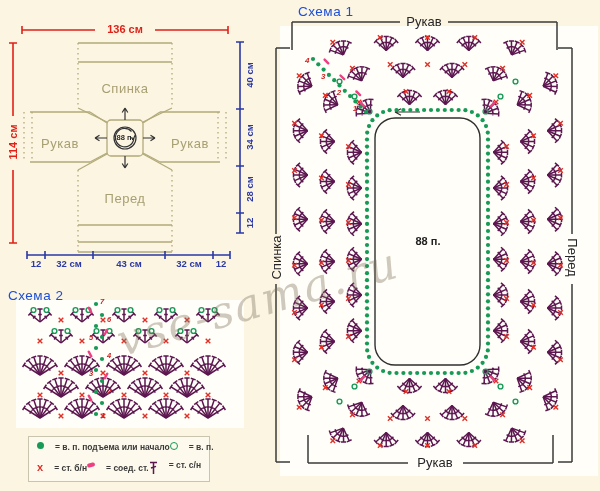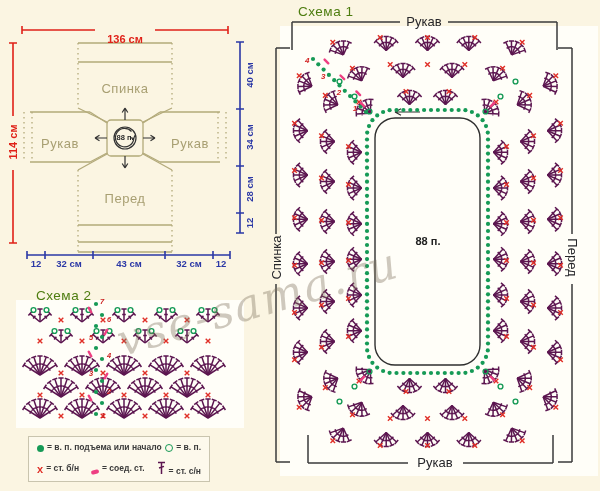--- a/index.html
+++ b/index.html
@@ -6,31 +6,31 @@
   #stage{position:relative;width:600px;height:491px;background:#fbf5e2;overflow:hidden;
          font-family:"Liberation Sans",sans-serif}
   .panel{position:absolute;background:#fffef8}
   svg.layer{position:absolute}
   .lbl{position:absolute;color:#a89f72;font-size:13px;text-align:center;letter-spacing:.5px}
   .tiny88{position:absolute;color:#2a2a2a;font-size:7.5px;font-weight:bold;text-align:center}
   .meas-red{position:absolute;color:#e02118;font-weight:bold;font-size:11px;text-align:center}
   .meas-blue{position:absolute;color:#2b38a6;font-weight:bold;font-size:9.5px;text-align:center;line-height:12px}
   .rccw{transform:rotate(-90deg)}
   .rcw{transform:rotate(90deg)}
-  .ctitle{position:absolute;color:#4d7c0f;font-size:13.5px;letter-spacing:.5px}
+  .ctitle{position:absolute;color:#1d4ed8;font-size:13.5px;letter-spacing:.5px}
   .blabel{position:absolute;color:#26262a;font-size:13px;text-align:center}
   .c88{position:absolute;color:#222;font-size:11px;font-weight:bold;text-align:center}
   .rn{font:italic bold 8px "Liberation Sans",sans-serif;fill:#d22525}
   .rn2{font:italic bold 7.5px "Liberation Sans",sans-serif;fill:#c22}
   .legend{position:absolute;left:28px;top:436px;width:182px;height:46px;background:#fdf9ec;
           border:1px solid #c9c4ae;box-sizing:border-box;padding:5px 8px;
           display:flex;flex-direction:column;justify-content:space-between;
           font-size:8.5px;font-weight:bold;color:#3a3a3a}
   .lrow{display:flex;justify-content:space-between;align-items:center}
-  .litem{display:flex;align-items:flex-end;gap:3px;white-space:nowrap}
+  .litem{display:flex;align-items:flex-start;gap:11px;white-space:nowrap}
   .sym{display:inline-block}
   .sym-dot{width:7px;height:7px;background:#169a56;border-radius:50%}
   .sym-ring{width:6px;height:6px;border:1.8px solid #169a56;border-radius:50%}
   .sym-x{color:#e03028;font-weight:bold;font-size:11px;line-height:8px}
   .sym-dash{width:8px;height:3.5px;background:#ee3f82;border-radius:2px;transform:rotate(-14deg)}
   .watermark{position:absolute;left:118px;top:316px;width:380px;pointer-events:none;
              font-family:"DejaVu Serif",serif;font-style:italic;font-size:44px;
              color:rgba(125,113,92,.38);transform:rotate(-16deg);transform-origin:left center;
              letter-spacing:2px}
 </style>
@@ -73,21 +73,21 @@
       <path d="M27,235H230 M27,231V239 M45,231V239 M93,231V239 M165,231V239 M213,231V239 M230,231V239"></path>
     </g>
   </svg>
 
   <div class="lbl" style="left:85px;top:81px;width:80px">Спинка</div>
   <div class="lbl" style="left:25px;top:136px;width:70px">Рукав</div>
   <div class="lbl" style="left:155px;top:136px;width:70px">Рукав</div>
   <div class="lbl" style="left:85px;top:191px;width:80px">Перед</div>
   <div class="tiny88" style="left:108px;top:133px;width:34px">88 п.</div>
 
-  <div class="meas-red" style="left:98px;top:33px;width:54px">136 см</div>
+  <div class="meas-red" style="left:98px;top:23px;width:54px">136 см</div>
   <div class="meas-red rccw" style="left:-14px;top:136px;width:54px">114 см</div>
   <div class="meas-blue rccw" style="left:228px;top:69px;width:44px">40 см</div>
   <div class="meas-blue rccw" style="left:228px;top:131px;width:44px">34 см</div>
   <div class="meas-blue rccw" style="left:228px;top:183px;width:44px">28 см</div>
   <div class="meas-blue rccw" style="left:228px;top:217px;width:44px">12</div>
   <div class="meas-blue" style="left:18px;top:258px;width:36px">12</div>
   <div class="meas-blue" style="left:51px;top:258px;width:36px">32 см</div>
   <div class="meas-blue" style="left:111px;top:258px;width:36px">43 см</div>
   <div class="meas-blue" style="left:171px;top:258px;width:36px">32 см</div>
   <div class="meas-blue" style="left:203px;top:258px;width:36px">12</div>
@@ -678,21 +678,21 @@
         </g>
       </g>
   </svg>
 
   <div class="blabel" style="left:400px;top:14px;width:48px">Рукав</div>
   <div class="blabel" style="left:406px;top:455px;width:58px">Рукав</div>
   <div class="blabel rccw" style="left:246px;top:250px;width:60px">Спинка</div>
   <div class="blabel rcw" style="left:542px;top:250px;width:60px">Перед</div>
   <div class="c88" style="left:402px;top:235px;width:52px">88 п.</div>
 
-  <div class="ctitle" style="left:36px;top:288px">Схема 2</div>
+  <div class="ctitle" style="left:8px;top:288px">Схема 2</div>
   <svg class="layer" style="left:16px;top:296px" width="232" height="134" viewBox="0 0 232 134">
     <g id="c2">
         <g stroke="#5c1650" stroke-width="1.5" fill="none">
           <path d="M24,122L8,111.8M6.6,114L9.4,109.6M13.7,117.6L15.7,114.6"></path>
           <path d="M24,122L12.2,107.1M10.2,108.7L14.3,105.5M15.8,114.5L18.6,112.2"></path>
           <path d="M24,122L17.8,104.1M15.3,104.9L20.2,103.2M18.7,112.2L22.1,111"></path>
           <path d="M24,122L24,103M21.4,103L26.6,103M22.2,111L25.8,111"></path>
           <path d="M24,122L30.2,104.1M27.8,103.2L32.7,104.9M25.9,111L29.3,112.2"></path>
           <path d="M24,122L35.8,107.1M33.7,105.5L37.8,108.7M29.4,112.2L32.2,114.5"></path>
           <path d="M24,122L40,111.8M38.6,109.6L41.4,114M32.3,114.6L34.3,117.6"></path>

